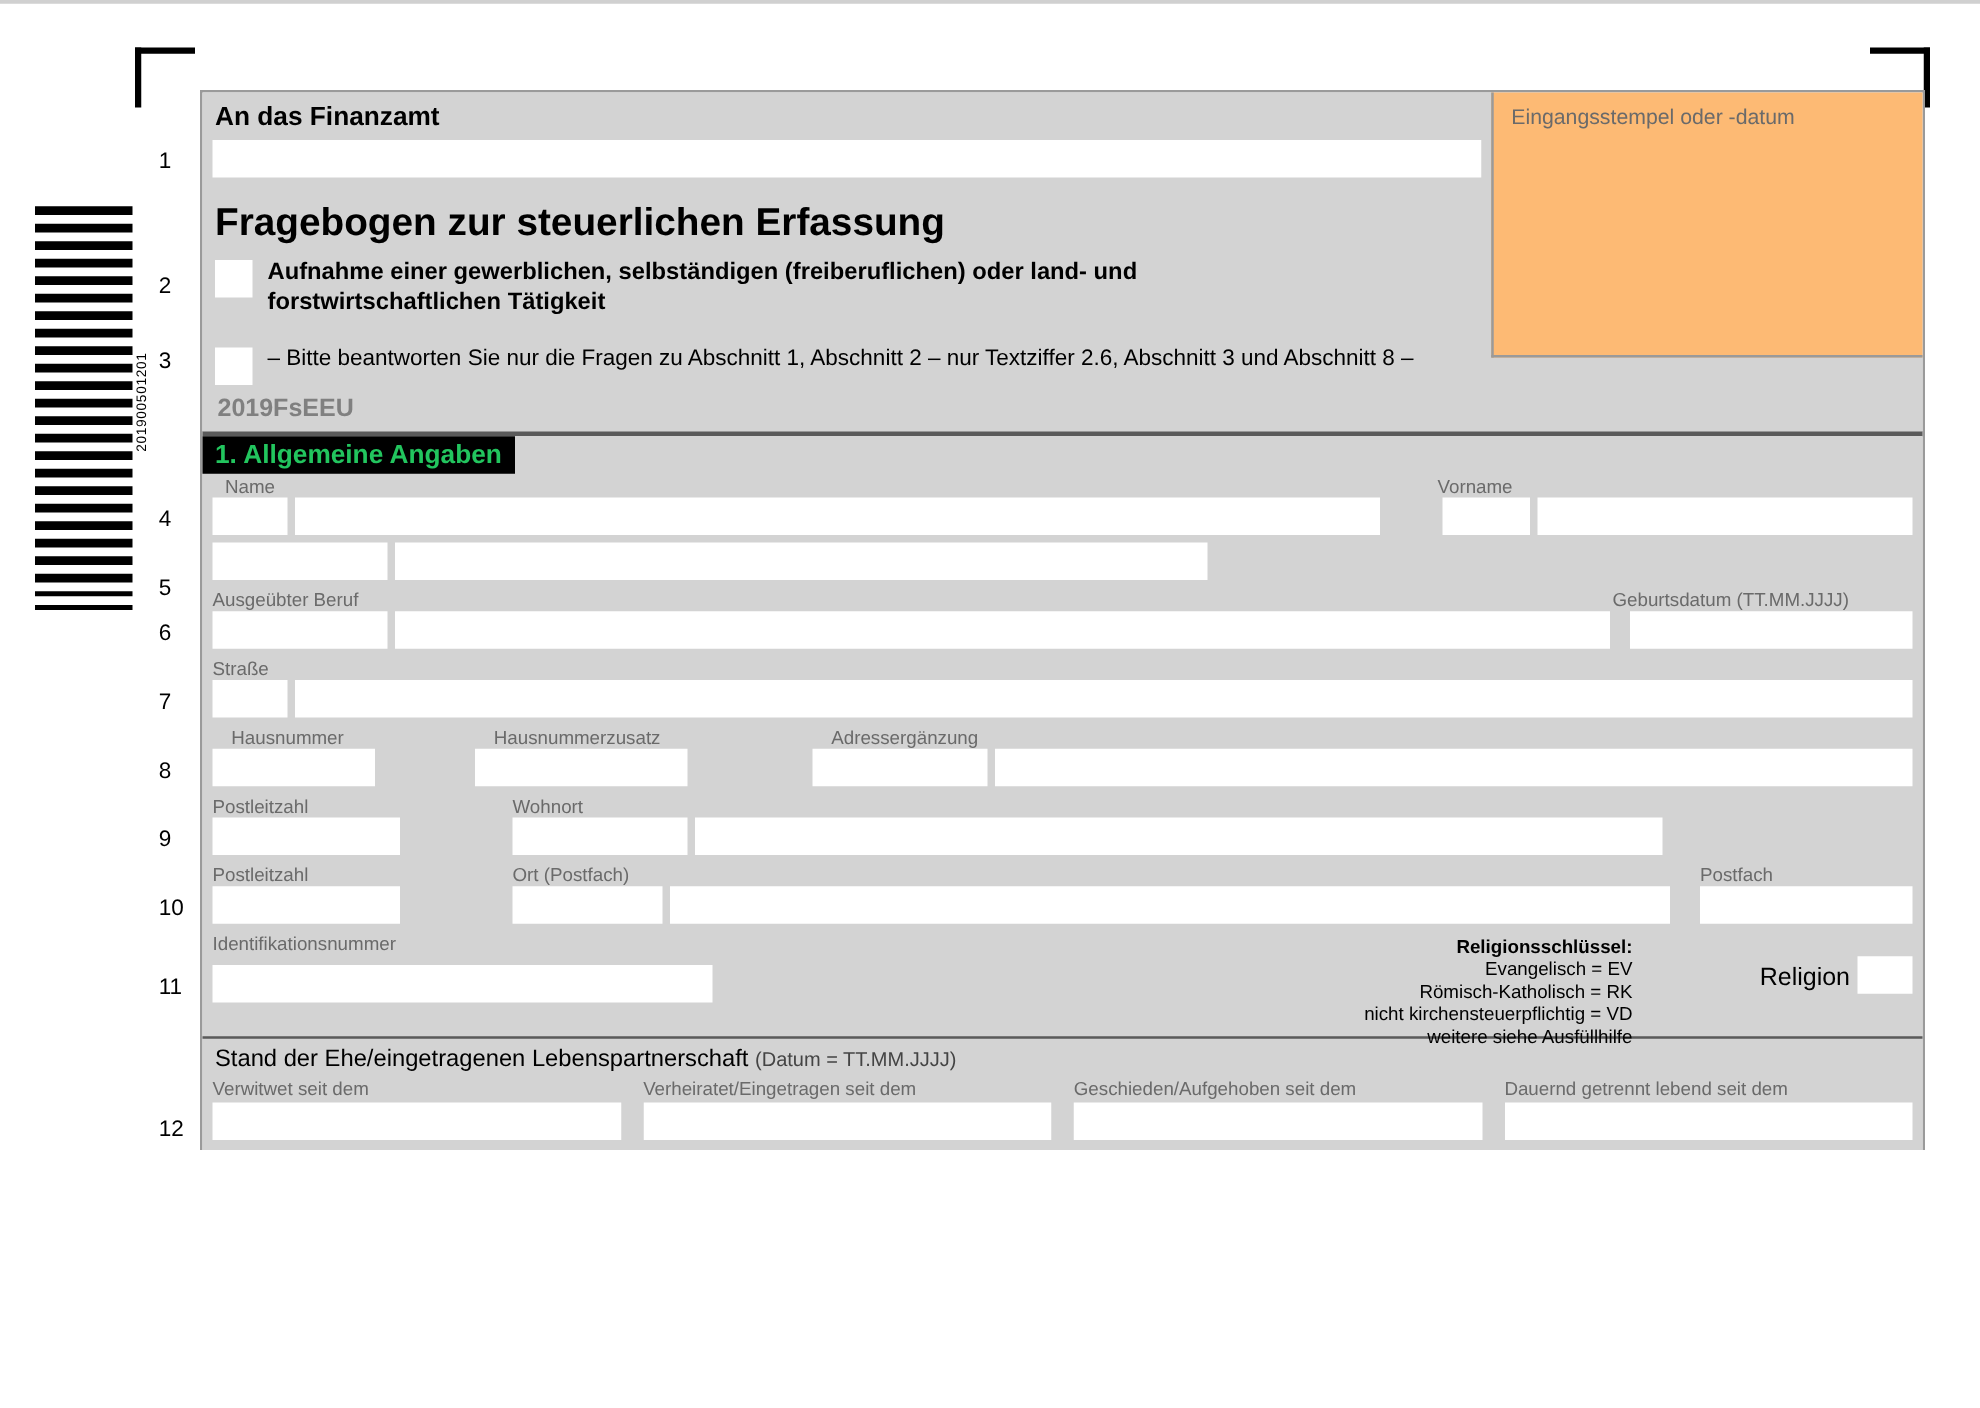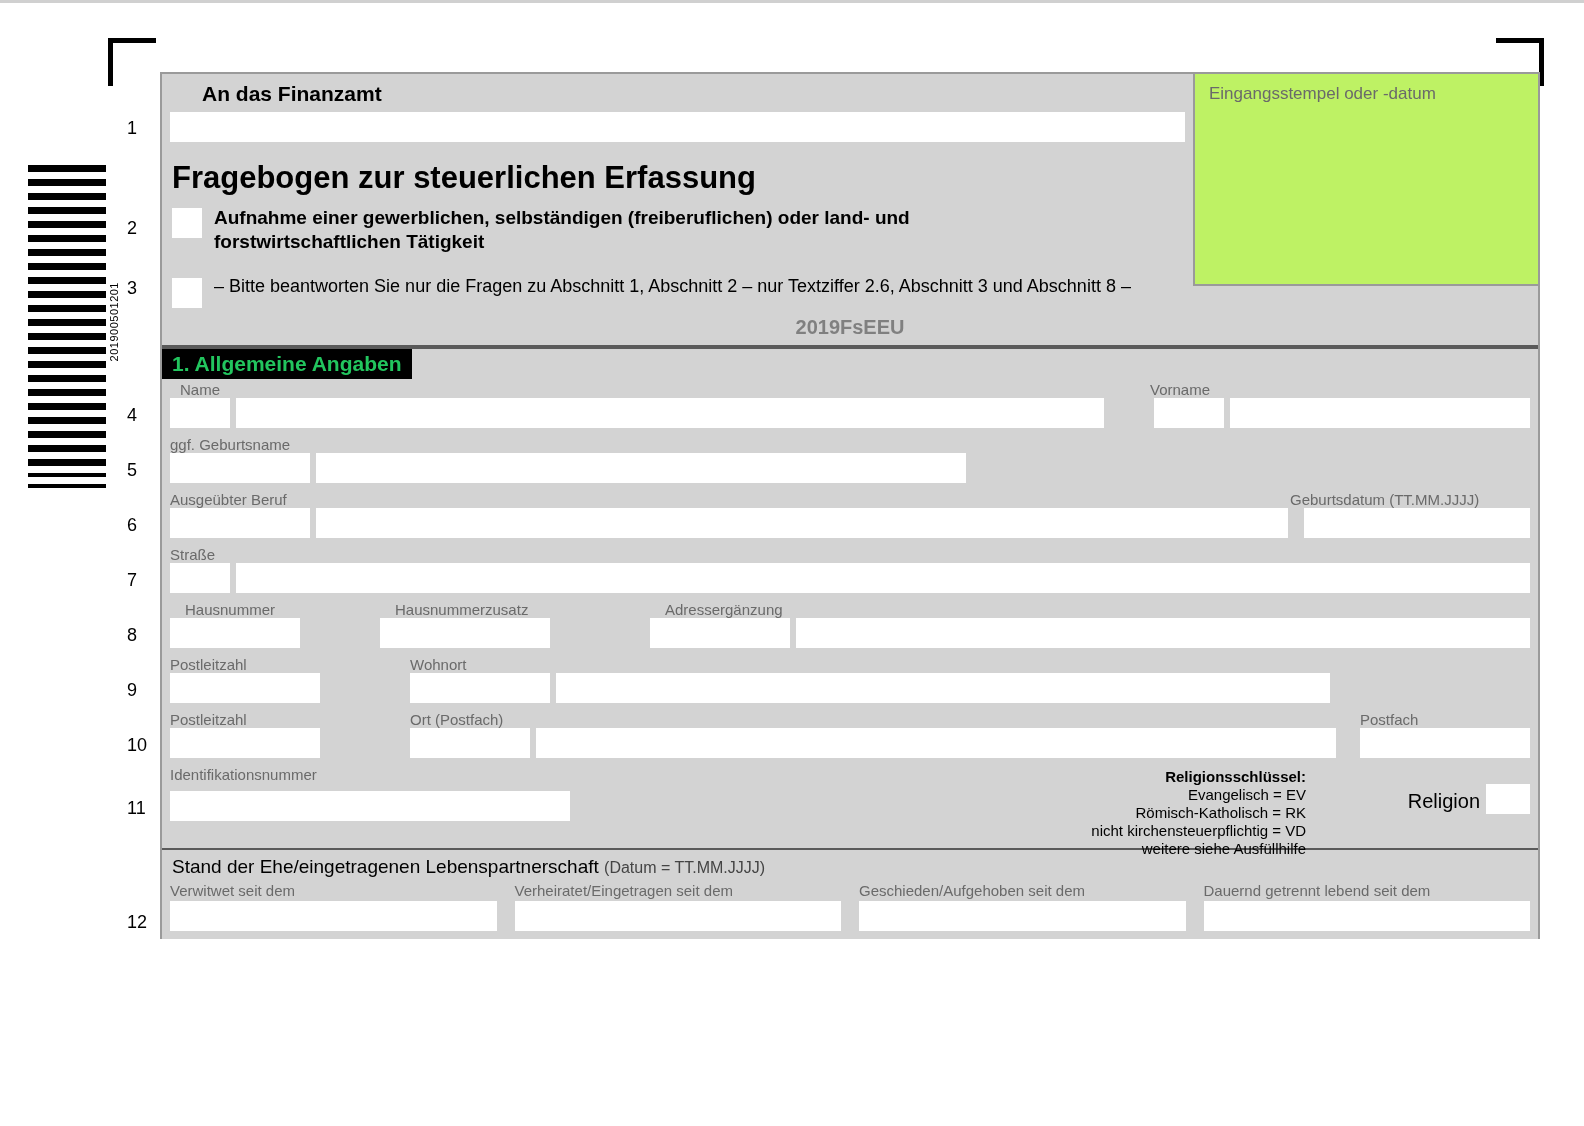--- a/index.html
+++ b/index.html
@@ -83,33 +83,32 @@
     background: #d3d3d3;
     position: relative;
   }
 
   .stamp-box {
     position: absolute;
     right: 0;
     top: 0;
     width: 345px;
     height: 212px;
-    background: #bef264;
+    background: #fdba74;
     border-left: 2px solid #9a9a9a;
     border-bottom: 2px solid #9a9a9a;
     padding: 10px 14px;
     font-size: 17px;
     color: #6a6a6a;
   }
 
   .h-finanzamt {
     font-size: 21px;
     font-weight: bold;
     padding: 8px 10px 6px;
-    margin-left: 30px;
   }
   .finanzamt-input {
     background: #fff;
     height: 30px;
     margin: 0 353px 6px 8px;
   }
   .main-title {
     font-size: 31px;
     font-weight: bold;
     padding: 12px 10px 6px;
@@ -130,21 +129,21 @@
     margin-left: 12px;
     font-size: 19px;
     font-weight: bold;
     line-height: 1.25;
   }
   .q-sub {
     font-weight: normal;
     font-size: 18px;
   }
   .form-code {
-    text-align: center;
+    text-align: left;
     font-size: 20px;
     font-weight: bold;
     color: #808080;
     padding: 4px 12px 6px;
   }
 
   .hr-thick {
     height: 4px;
     background: #5a5a5a;
   }
@@ -332,23 +331,20 @@
         <div class="spacer" style="width:50px;"></div>
         <div class="fld" style="width:70px;"></div>
         <div class="spacer" style="width:6px;"></div>
         <div class="fld" style="width:300px;"></div>
       </div>
     </div>
 
     
     <div class="form-line">
       <span class="line-num" style="top:26px;">5</span>
-      <div class="labels">
-        <span>ggf. Geburtsname</span>
-      </div>
       <div class="inputs">
         <div class="fld" style="width:140px;"></div>
         <div class="spacer" style="width:6px;"></div>
         <div class="fld" style="width:650px;"></div>
       </div>
     </div>
 
     
     <div class="form-line">
       <span class="line-num" style="top:26px;">6</span>

